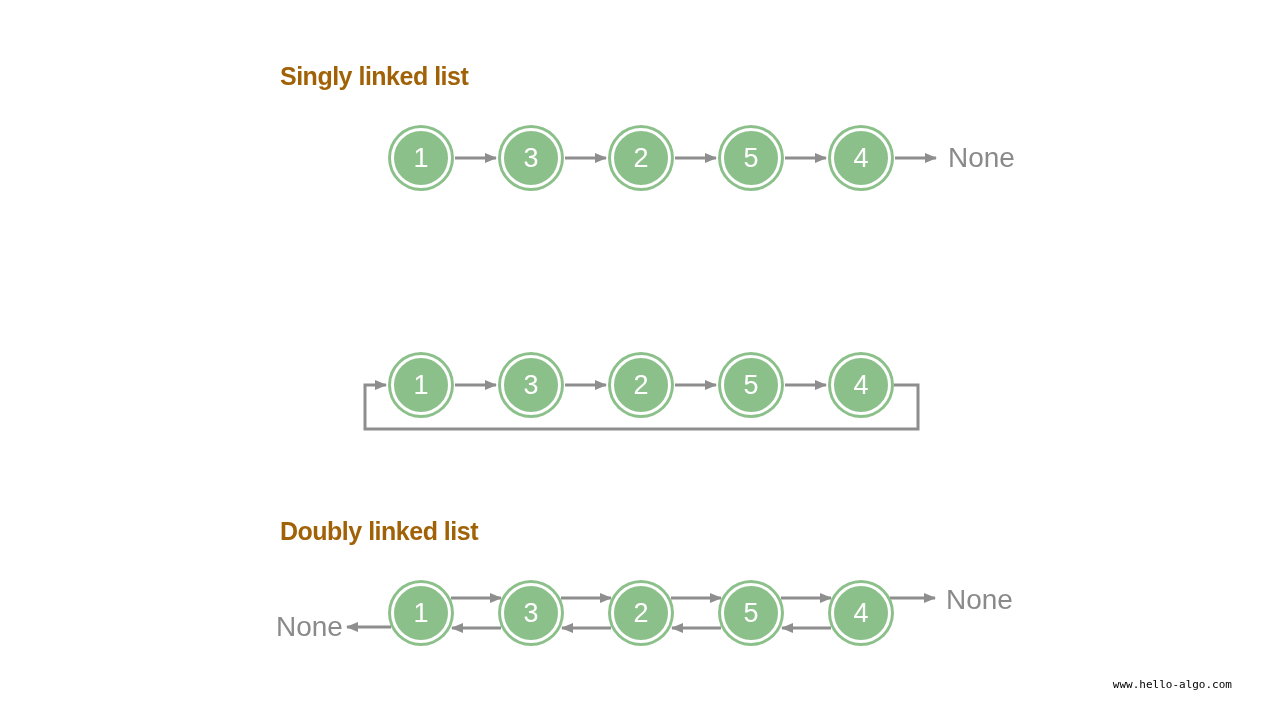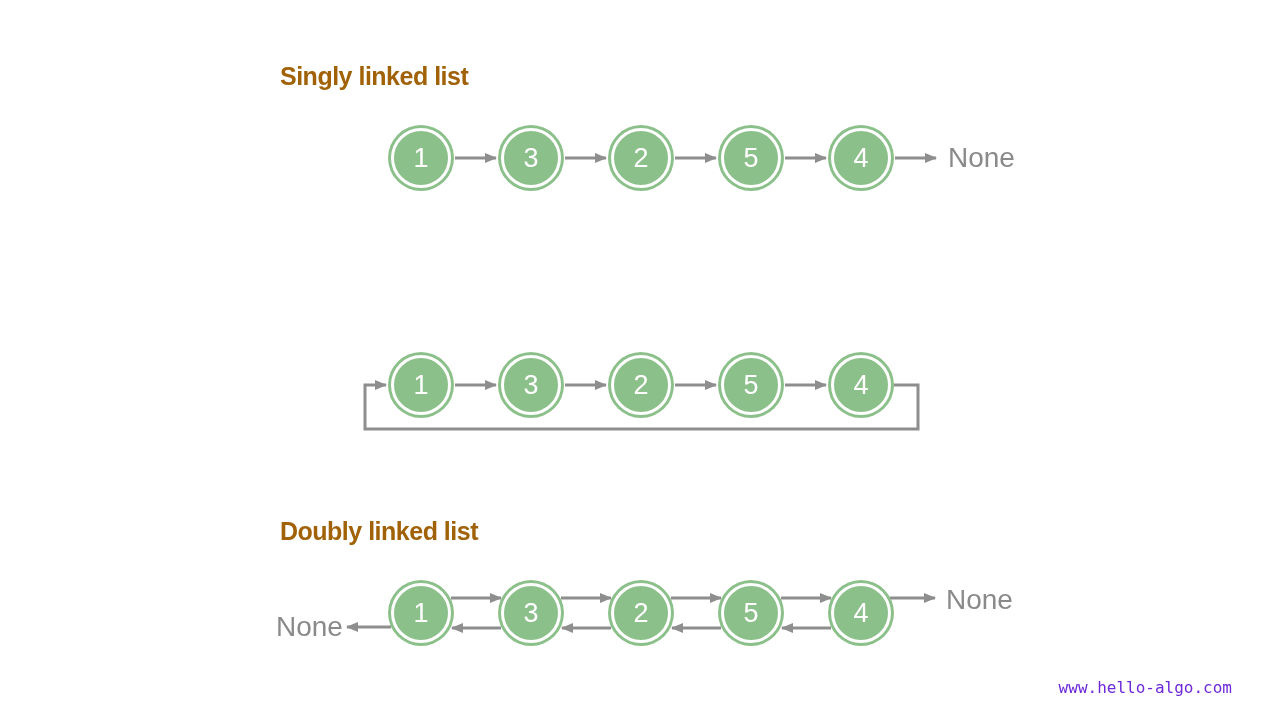--- a/index.html
+++ b/index.html
@@ -17,22 +17,22 @@
     background:#8CC08A; border:3px solid #ffffff;
     box-shadow:0 0 0 3px #8CC08A;
     display:flex; align-items:center; justify-content:center;
     color:#ffffff; font-size:27px; line-height:1;
   }
   .none-label {
     position:absolute; color:#8A8A8A; font-size:28px; line-height:28px;
     white-space:nowrap;
   }
   .watermark {
-    position:absolute; right:48px; top:678px; color:#6d28d9;
-    font-family:"DejaVu Sans Mono", monospace; font-size:16px;
+    position:absolute; right:48px; top:678px; color:#000000;
+    font-family:"DejaVu Sans Mono", monospace; font-size:11px;
   }
   svg line, svg polyline { stroke:#8E8E8E; stroke-width:3; fill:none; }
 </style>
 </head>
 <body>
 
 <div class="canvas">
 
   <svg class="arrows-layer" width="1280" height="720" viewBox="0 0 1280 720" xmlns="http://www.w3.org/2000/svg">
     <defs>

